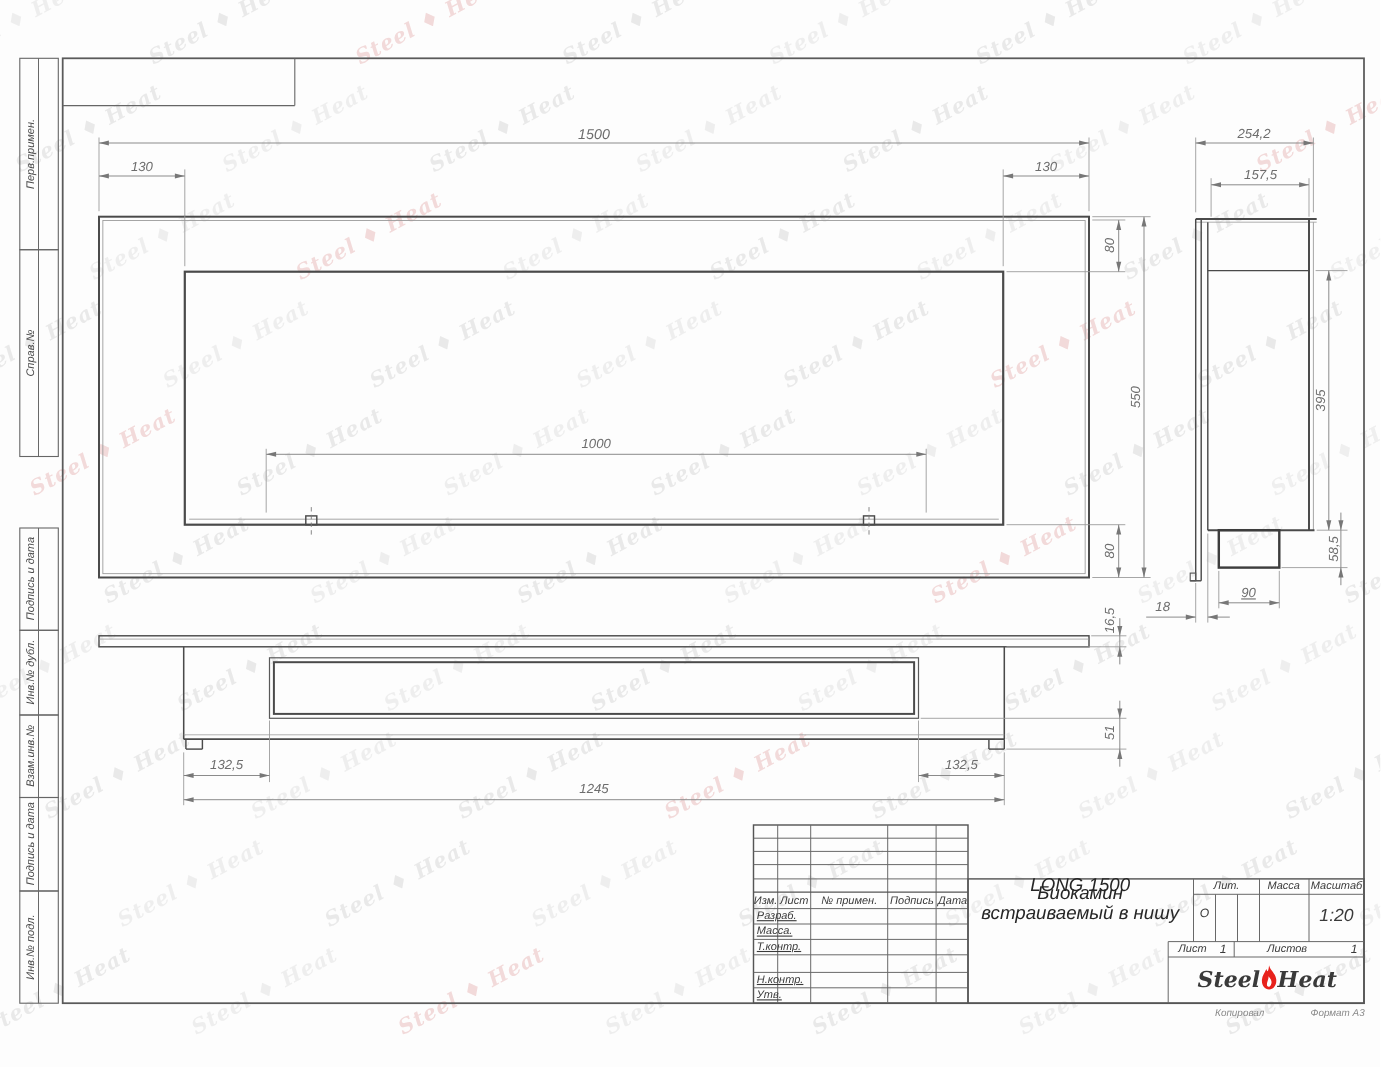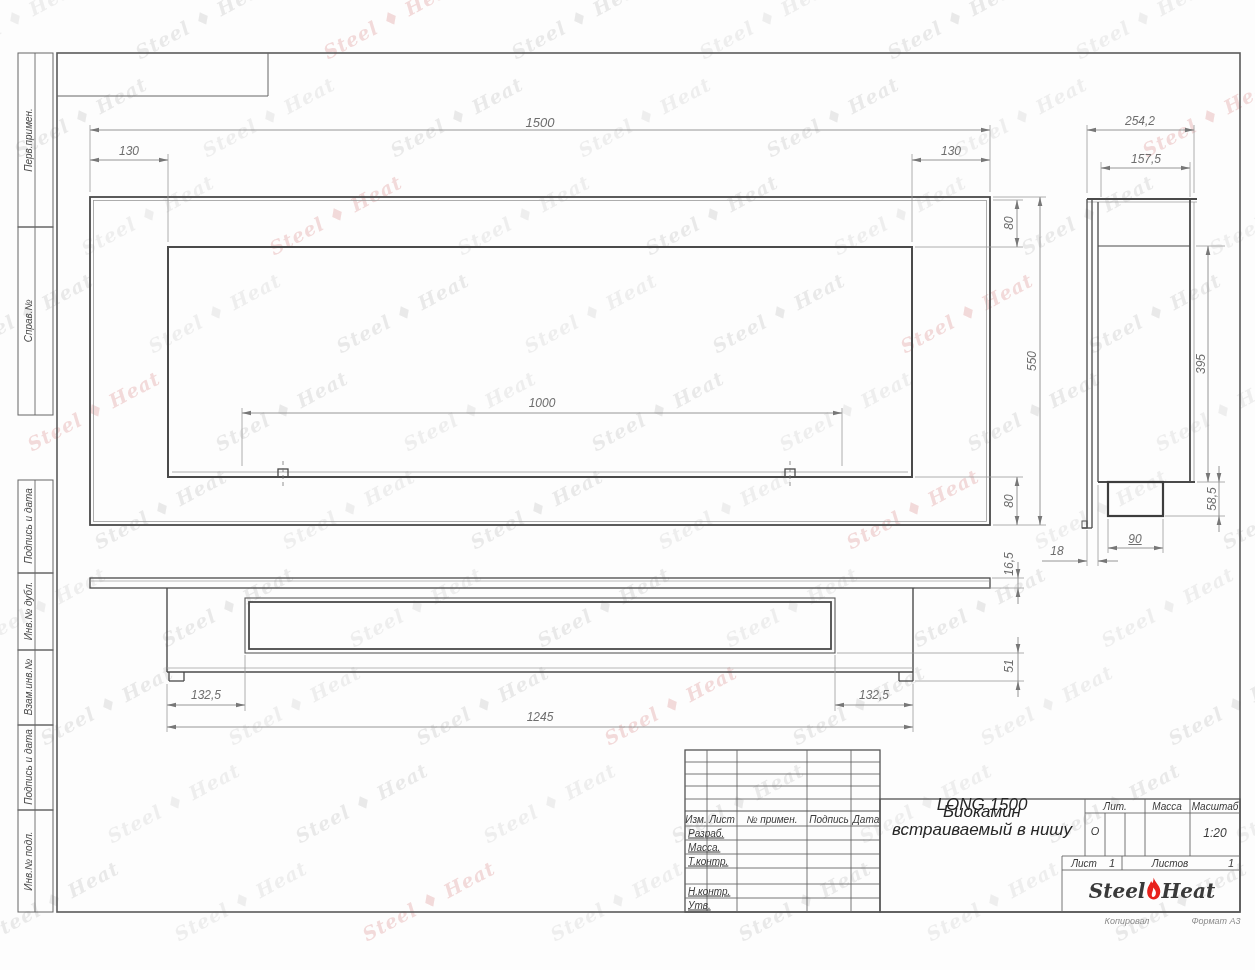--- a/index.html
+++ b/index.html
@@ -12,21 +12,21 @@
   .dim{position:absolute;font-style:italic;font-size:12px;color:#6d6d6d;white-space:nowrap;
        transform:translate(-50%,-50%);}
   .dim.rot{transform:translate(-50%,-50%) rotate(-90deg);}
   .dim.big{font-size:13px;}
   .tb{position:absolute;font-style:italic;color:#3a3a3a;white-space:nowrap;
       transform:translate(-50%,-50%);}
   .tb.la{transform:translate(0,-50%);text-decoration:underline;}
   .fs9{font-size:9px;color:#8a8a8a;}
   .fs10{font-size:10px;}
   .fs11{font-size:11px;}
-  .fs12{font-size:12px;}
+  .fs12{font-size:16px;}
   .title-line{position:absolute;left:982px;font-style:italic;font-size:17px;color:#262626;
       white-space:nowrap;transform:translate(-50%,-50%);}
   .side-label{position:absolute;font-style:italic;font-size:10px;color:#4a4a4a;white-space:nowrap;
       transform:translate(-50%,-50%) rotate(-90deg);}
   .logo{position:absolute;left:1152px;top:890px;transform:translate(-50%,-50%);
         display:flex;align-items:center;font-family:"DejaVu Serif",serif;font-style:italic;
         font-weight:bold;font-size:20px;color:#3a3a3a;}
   .logo svg{margin:0 -2px 2px -2px;}
 </style>
 </head>

